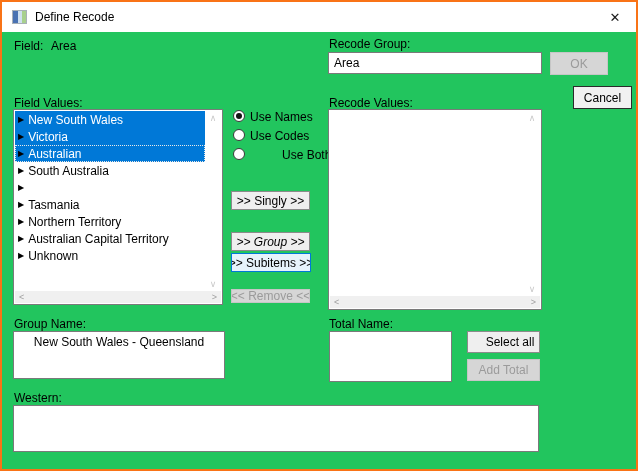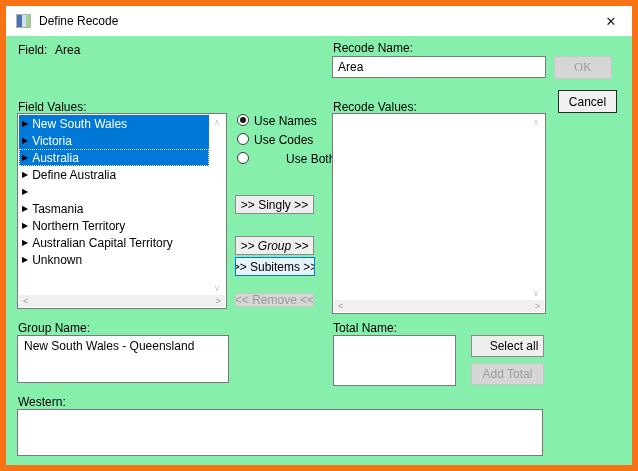--- a/index.html
+++ b/index.html
@@ -1,19 +1,19 @@
 <!DOCTYPE html>
 <html><head>
 <meta charset="utf-8">
 <style>
   html,body{margin:0;padding:0;background:#dcdcdc;}
   *{box-sizing:border-box;}
   .dialog{
     position:relative;width:638px;height:471px;
-    background:#86efac;border:6px solid #f97316;
+    background:#22c55e;border:2px solid #f97316;
     font-family:"Liberation Sans","DejaVu Sans",sans-serif;
     font-size:12px;color:#000;overflow:hidden;
   }
   
   .titlebar{position:absolute;top:0;left:0;right:0;height:30px;background:#ffffff;}
   .app-icon{position:absolute;left:10px;top:8px;width:15px;height:14px;border:1px solid #a8b0b8;display:flex;}
   .app-icon .s1{width:5px;background:#4a72b2;}
   .app-icon .s2{width:4px;background:#cfe0f0;}
   .app-icon .s3{width:4px;background:#a8d08d;}
   .title-text{position:absolute;left:33px;top:8px;font-size:12px;}
@@ -62,44 +62,44 @@
         <span class="s2"></span>
         <span class="s3"></span>
       </span>
     <span class="title-text">Define Recode</span>
     <span class="close-btn">✕</span>
   </div>
 
   <span class="lbl" style="left:12px;top:37px;">Field:</span>
   <span class="lbl" style="left:49px;top:37px;">Area</span>
 
-  <span class="lbl" style="left:327px;top:35px;">Recode Name:</span>
+  <span class="lbl" style="left:327px;top:35px;">Recode Group:</span>
   <input class="tbox" style="left: 326px; top: 50px; width: 214px; height: 22px;" value="Area">
 
-  <button class="btn disabled" style="left:548px;top:50px;width:58px;height:23px;font-family:Liberation Serif, serif;">OK</button>
-  <button class="btn default" style="left:552px;top:84px;width:59px;height:23px;">Cancel</button>
+  <button class="btn disabled" style="left:548px;top:50px;width:58px;height:23px;">OK</button>
+  <button class="btn default" style="left:571px;top:84px;width:59px;height:23px;">Cancel</button>
 
   <span class="lbl" style="left:12px;top:94px;">Field Values:</span>
   <div class="listbox" id="fieldList" style="left:11px;top:107px;width:210px;height:196px;">
     <div class="lb-items">
       <div class="lb-row sel">
           <span class="tri">▶</span>
           <span>New South Wales</span>
         </div>
       <div class="lb-row sel">
           <span class="tri">▶</span>
           <span>Victoria</span>
         </div>
       <div class="lb-row sel focused">
           <span class="tri">▶</span>
-          <span>Australia</span>
+          <span>Australian</span>
         </div>
       <div class="lb-row">
           <span class="tri">▶</span>
-          <span>Define Australia</span>
+          <span>South Australia</span>
         </div>
       <div class="lb-row">
           <span class="tri">▶</span>
         </div>
       <div class="lb-row">
           <span class="tri">▶</span>
           <span>Tasmania</span>
         </div>
       <div class="lb-row">
           <span class="tri">▶</span>
@@ -149,21 +149,21 @@
       <span>∧</span>
       <span>∨</span>
     </div>
     <div class="hscroll">
       <span>&lt;</span>
       <span>&gt;</span>
     </div>
   </div>
 
   <span class="lbl" style="left:12px;top:315px;">Group Name:</span>
-  <div class="mbox" style="left:11px;top:329px;width:212px;height:48px;">
+  <div class="mbox" style="left:11px;top:329px;width:212px;height:48px;text-align:center;">
     <span>New South Wales - Queensland</span>
   </div>
 
   <span class="lbl" style="left:327px;top:315px;">Total Name:</span>
   <div class="mbox" style="left:327px;top:329px;width:123px;height:51px;">
     <span></span>
   </div>
 
   <button class="btn" style="left:465px;top:329px;width:73px;height:22px;padding-left:13px;">Select all</button>
   <button class="btn disabled" style="left:465px;top:357px;width:73px;height:22px;">Add Total</button>

